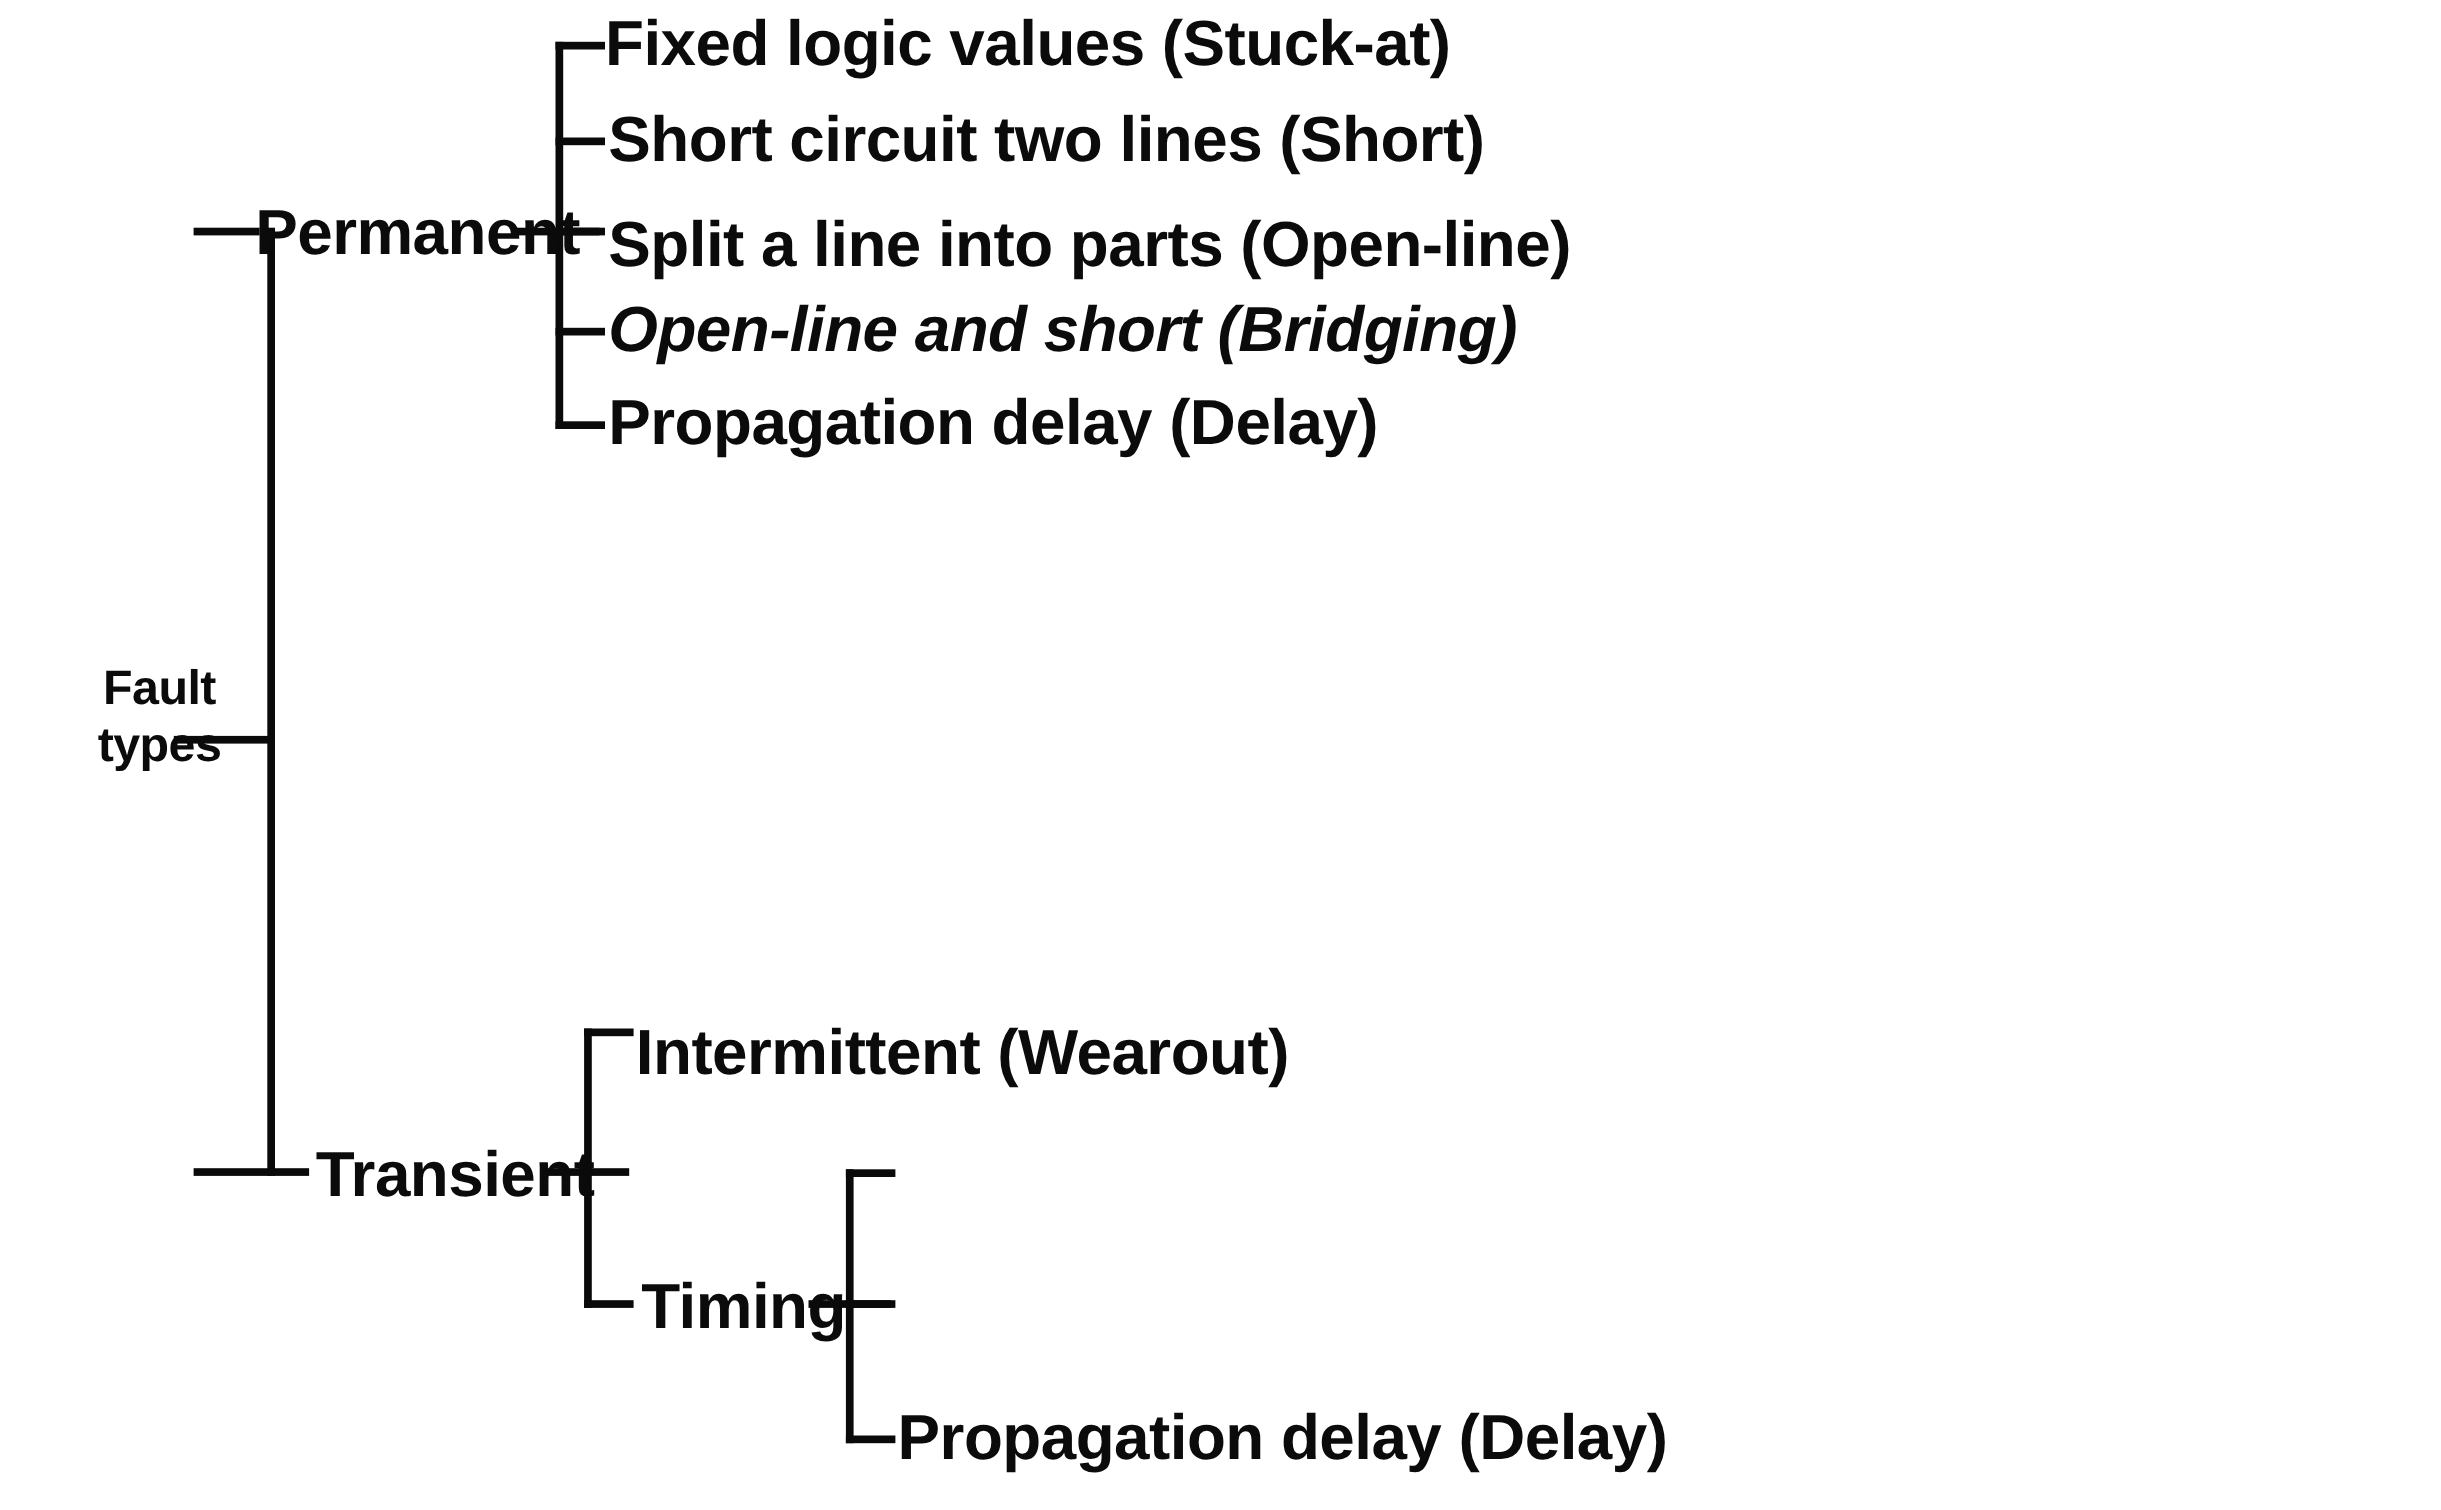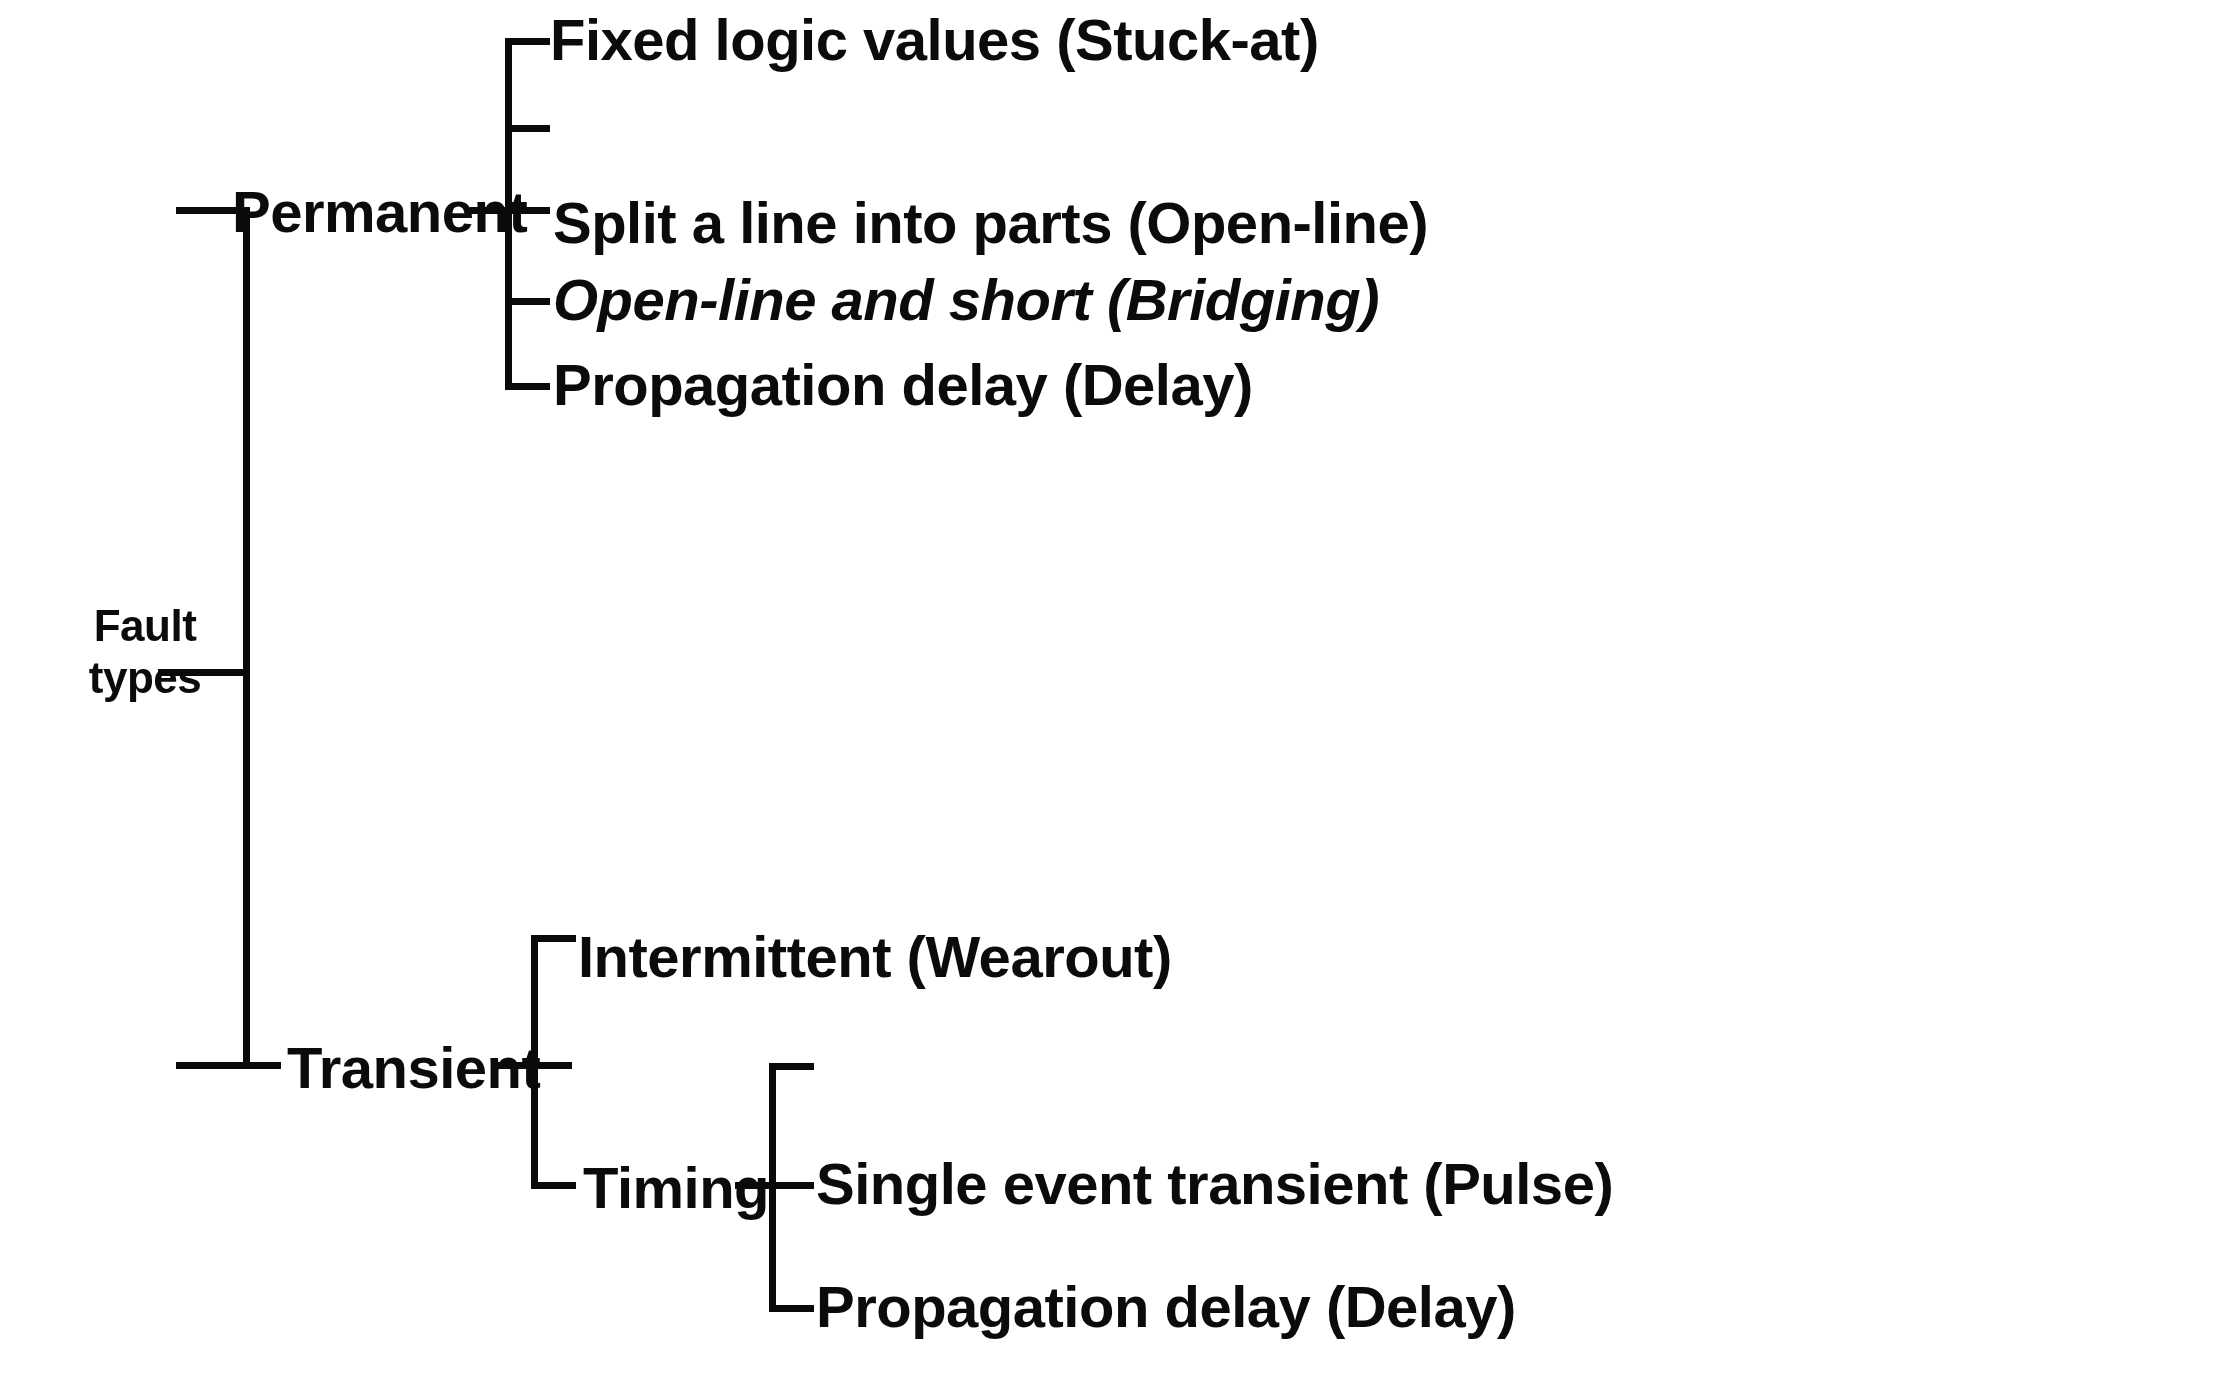--- a/index.html
+++ b/index.html
@@ -72,20 +72,21 @@
   <div class="node-label branch-label" style="left:232px; top:183px;">Permanent</div>
 
   <div class="hline" style="left:470px; top:207px; width:75px;"></div>
 
   <div class="vline" style="left:505px; top:38px; height:352px;"></div>
 
   <div class="hline" style="left:505px; top:38px; width:45px;"></div>
   <div class="node-label leaf-label" style="left:550px; top:11px;">Fixed logic values (Stuck-at)</div>
 
   <div class="hline" style="left:505px; top:125px; width:45px;"></div>
+  <div class="node-label leaf-label" style="left:553px; top:98px;">Short circuit two lines (Short)</div>
 
   <div class="hline" style="left:505px; top:207px; width:45px;"></div>
   <div class="node-label leaf-label" style="left:553px; top:180px;margin-top:14px;">Split a line into parts (Open-line)</div>
 
   <div class="hline" style="left:505px; top:298px; width:45px;"></div>
   <div class="node-label leaf-label" style="left:553px; top:271px;font-style:italic;">Open-line and short (Bridging)</div>
 
   <div class="hline" style="left:505px; top:383px; width:45px;"></div>
   <div class="node-label leaf-label" style="left:553px; top:356px;">Propagation delay (Delay)</div>
 
@@ -103,18 +104,17 @@
   <div class="hline" style="left:531px; top:1182px; width:45px;"></div>
   <div class="node-label sub-branch-label" style="left:583px; top:1159px;">Timing</div>
 
   <div class="hline" style="left:735px; top:1182px; width:75px;"></div>
 
   <div class="vline" style="left:769px; top:1063px; height:249px;"></div>
 
   <div class="hline" style="left:769px; top:1063px; width:45px;"></div>
 
   <div class="hline" style="left:769px; top:1182px; width:45px;"></div>
-  <div class="node-label leaf-label" style="left:816px; top:1155px;">Single event transient (Pulse)</div>
 
   <div class="hline" style="left:769px; top:1305px; width:45px;"></div>
   <div class="node-label leaf-label" style="left:816px; top:1278px;">Propagation delay (Delay)</div>
 
 </div>
 
 </body></html>

